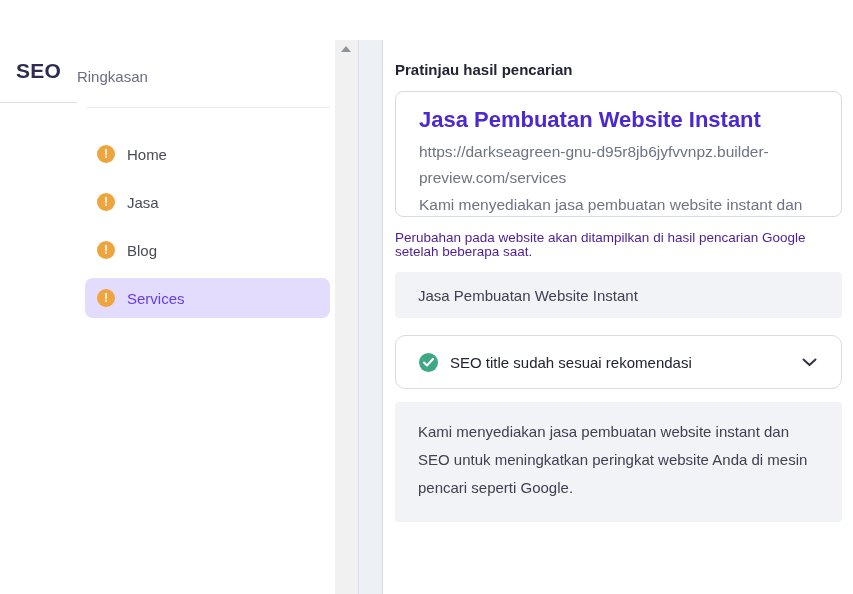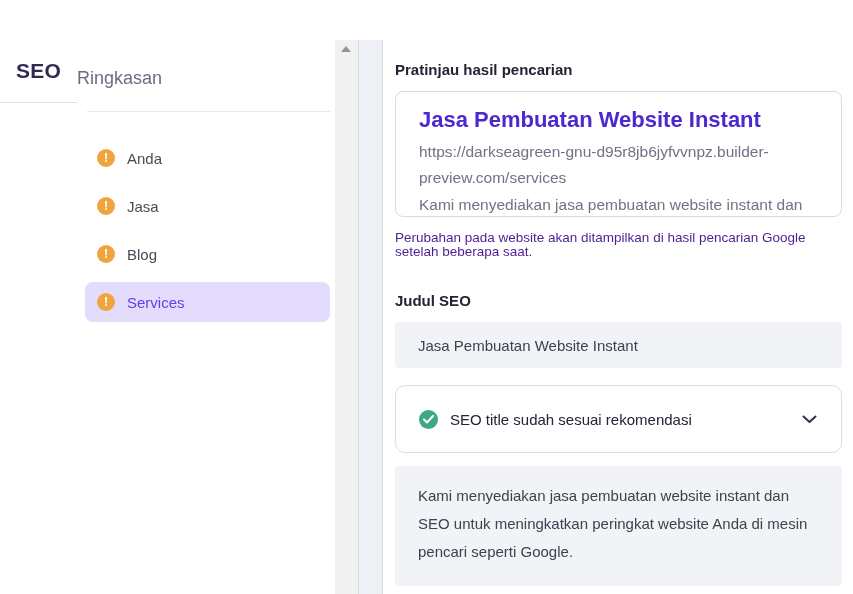--- a/index.html
+++ b/index.html
@@ -23,21 +23,21 @@
     font-size: 21px; font-weight: bold; color: #2e2b52;
     letter-spacing: 0.2px;
   }
 
   
   .main { flex: 1; display: flex; min-height: 0; }
 
   
   .sidebar { width: 258px; flex: 0 0 258px; background: #ffffff; padding-top: 28px; }
   .overview-label {
-    font-size: 18px; color: #6b6e7f; padding: 0 14px 22px 0;
+    font-size: 15px; color: #6b6e7f; padding: 0 14px 22px 0;
   }
   .sidebar-divider { border: none; border-top: 1px solid #e8e8ec; margin: 0 5px 0 10px; }
   .nav { padding-top: 18px; }
   .nav-item {
     display: flex; align-items: center;
     height: 40px; margin: 8px 5px 8px 8px;
     padding: 0 12px; border-radius: 8px;
     cursor: pointer;
     font-size: 15px; color: #494b57;
   }
@@ -89,21 +89,21 @@
   .label-judul { margin-top: 33px; }
   .text-input {
     margin-top: 13px; width: 100%; height: 46px;
     background: #f2f3f7; border: none; border-radius: 4px;
     padding: 0 23px; font-size: 15px; color: #3f4150;
     font-family: "Liberation Sans", "DejaVu Sans", sans-serif;
     outline: none; display: block;
   }
 
   .accordion {
-    margin-top: 17px; height: 68px;
+    margin-top: 17px; height: 54px;
     border: 1px solid #d9dde5; border-radius: 10px;
     background: #ffffff; display: flex; align-items: center;
     padding: 0 23px; cursor: pointer;
   }
   .check-icon {
     width: 19px; height: 19px; border-radius: 50%;
     background: #3ea885; flex: 0 0 19px;
     display: inline-flex; align-items: center; justify-content: center;
     margin-right: 12px;
   }
@@ -129,21 +129,21 @@
   </div>
 
   <div class="main">
 
     <div class="sidebar">
       <div class="overview-label">Ringkasan</div>
       <hr class="sidebar-divider">
       <div class="nav">
         <div class="nav-item">
           <span class="warn-icon">!</span>
-          <span>Anda</span>
+          <span>Home</span>
         </div>
         <div class="nav-item">
           <span class="warn-icon">!</span>
           <span>Jasa</span>
         </div>
         <div class="nav-item">
           <span class="warn-icon">!</span>
           <span>Blog</span>
         </div>
         <div class="nav-item selected">
@@ -165,21 +165,20 @@
       <div class="section-label">Pratinjau hasil pencarian</div>
 
       <div class="preview-card">
         <div class="preview-title">Jasa Pembuatan Website Instant</div>
         <div class="preview-url">https://darkseagreen-gnu-d95r8jb6jyfvvnpz.builder-preview.com/services</div>
         <div class="preview-desc">Kami menyediakan jasa pembuatan website instant dan SEO untuk meningkatkan peringkat website Anda di mesin pencari seperti Google.</div>
       </div>
 
       <div class="preview-note">Perubahan pada website akan ditampilkan di hasil pencarian Google setelah beberapa saat.</div>
 
-      <div class="section-label label-judul">Judul SEO</div>
       <input class="text-input" type="text" value="Jasa Pembuatan Website Instant" style="">
 
       <div class="accordion">
         <span class="check-icon">
           <svg width="11" height="9" viewBox="0 0 11 9">
               <path d="M1 4.5 L4 7.5 L10 1" stroke="#ffffff" stroke-width="2" fill="none" stroke-linecap="round" stroke-linejoin="round"></path>
             </svg>
         </span>
         <span class="accordion-label">SEO title sudah sesuai rekomendasi</span>
         <span class="chevron">

